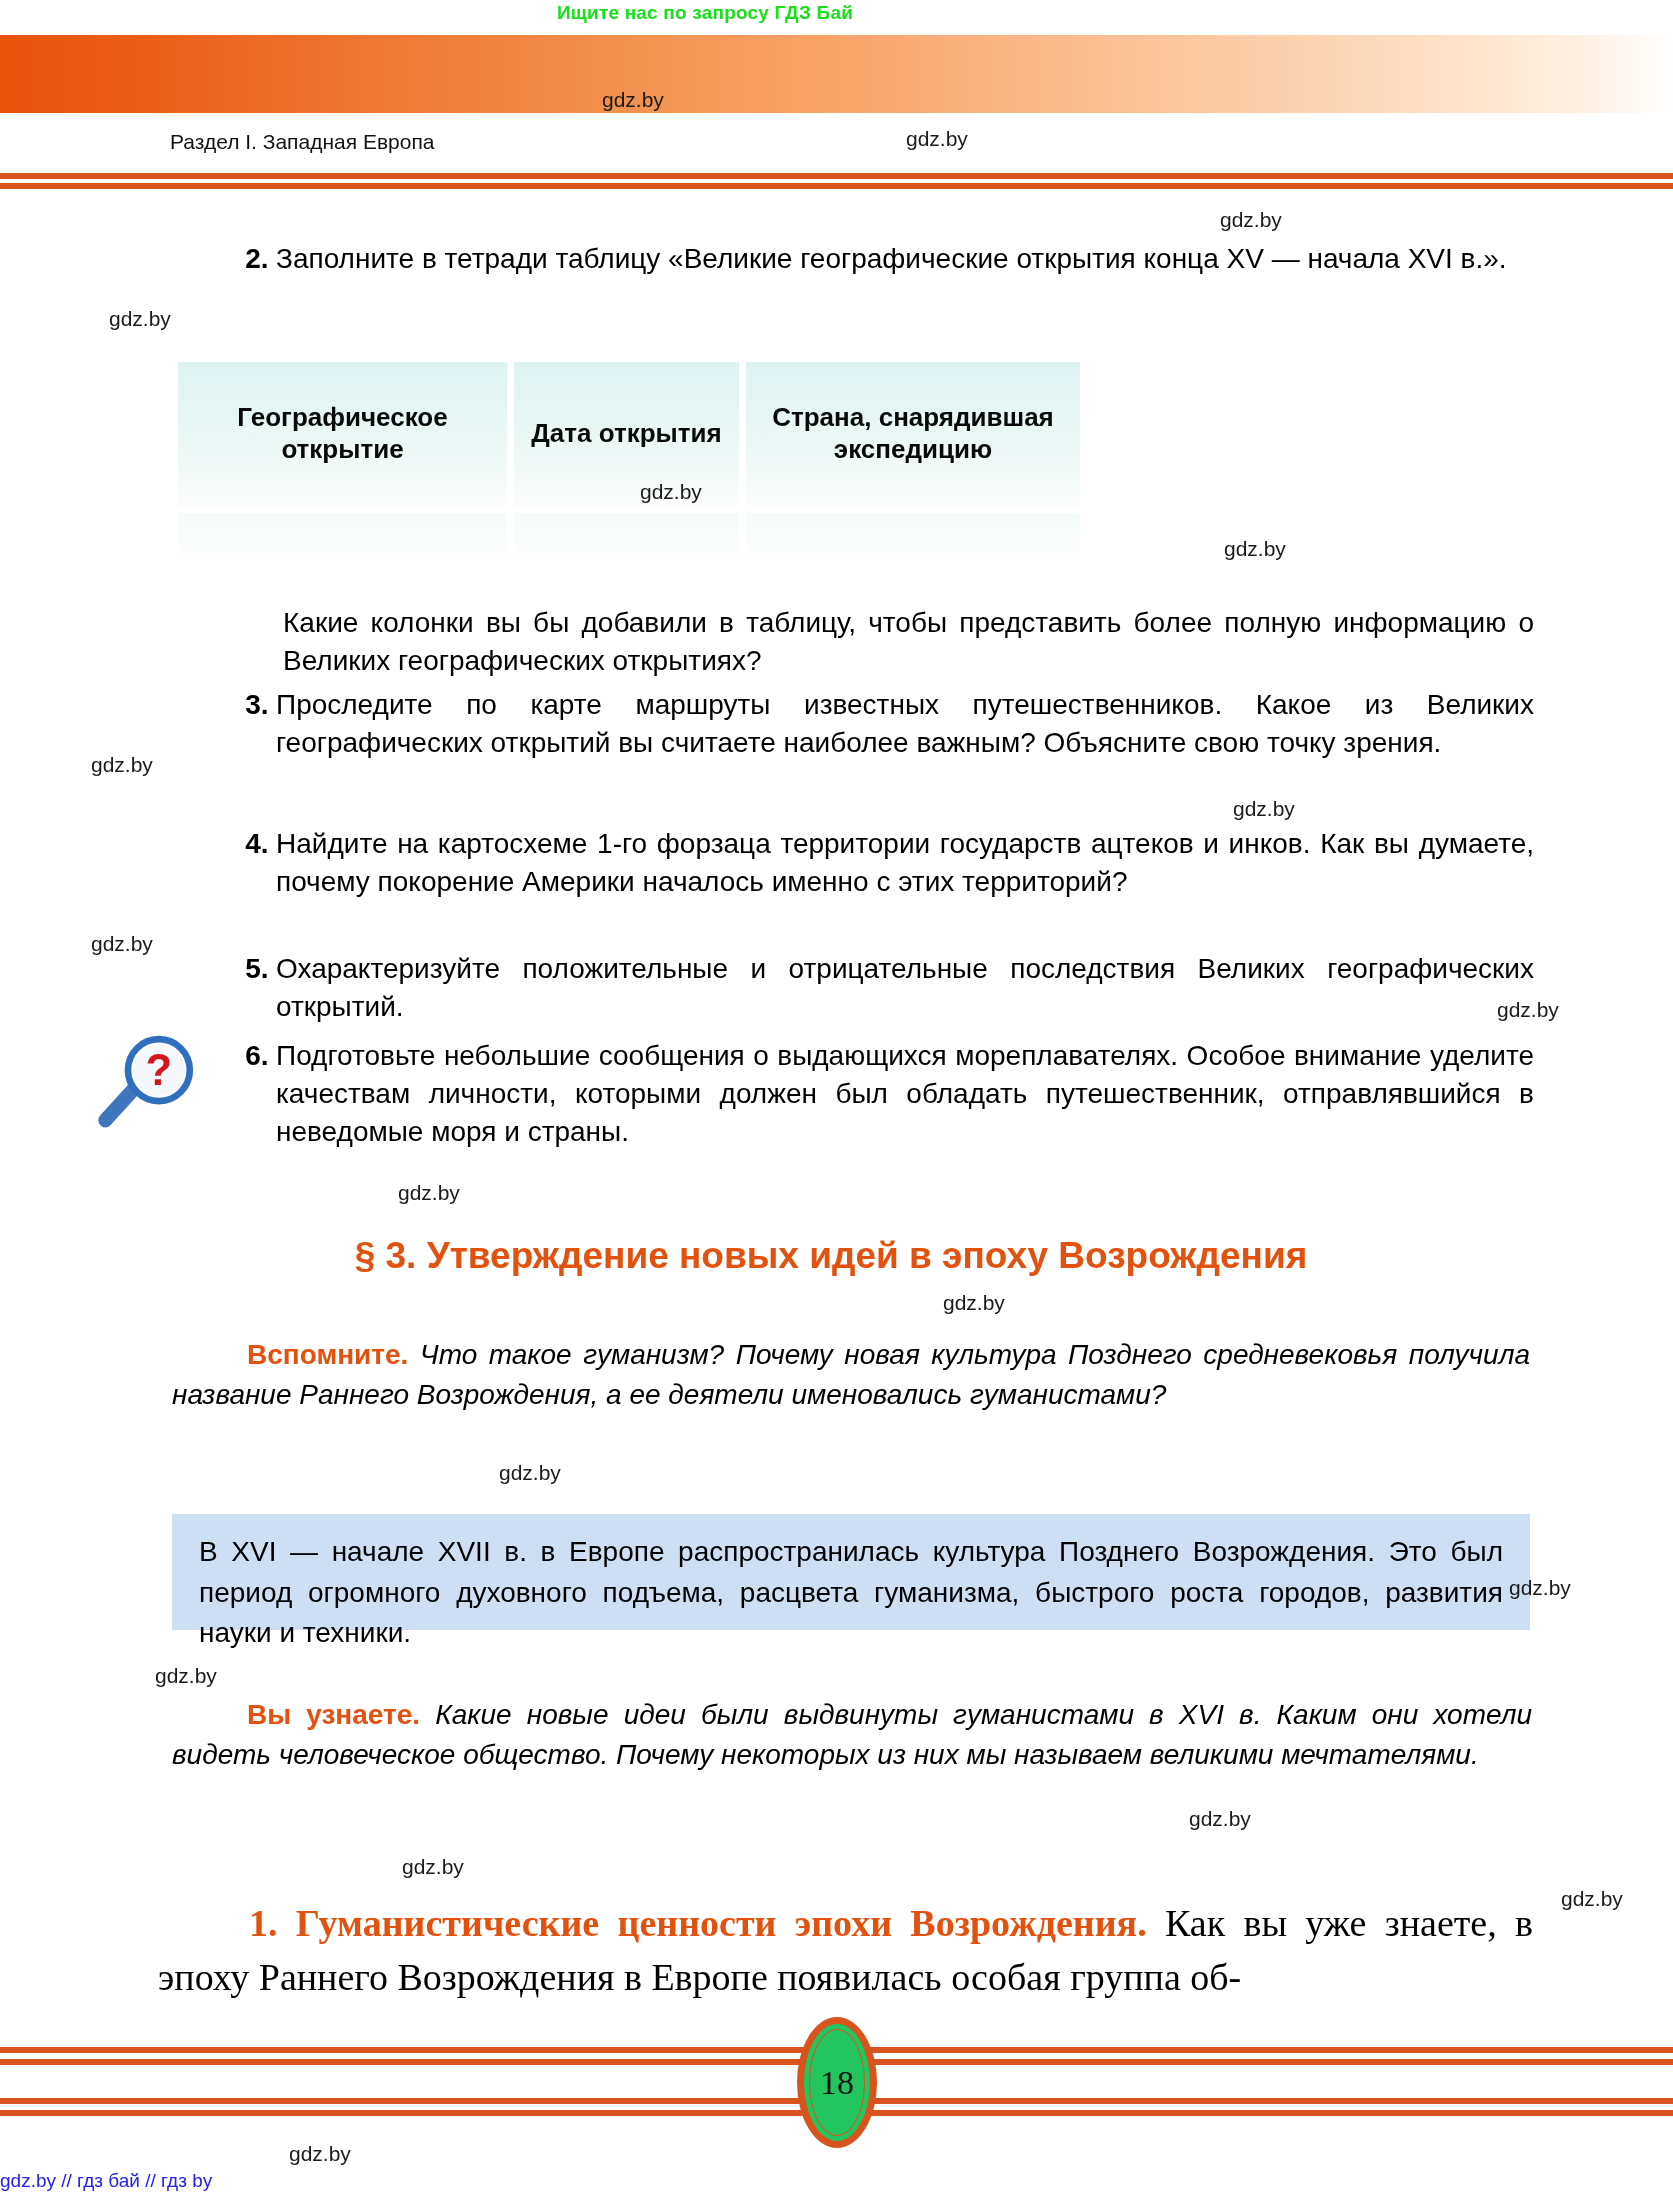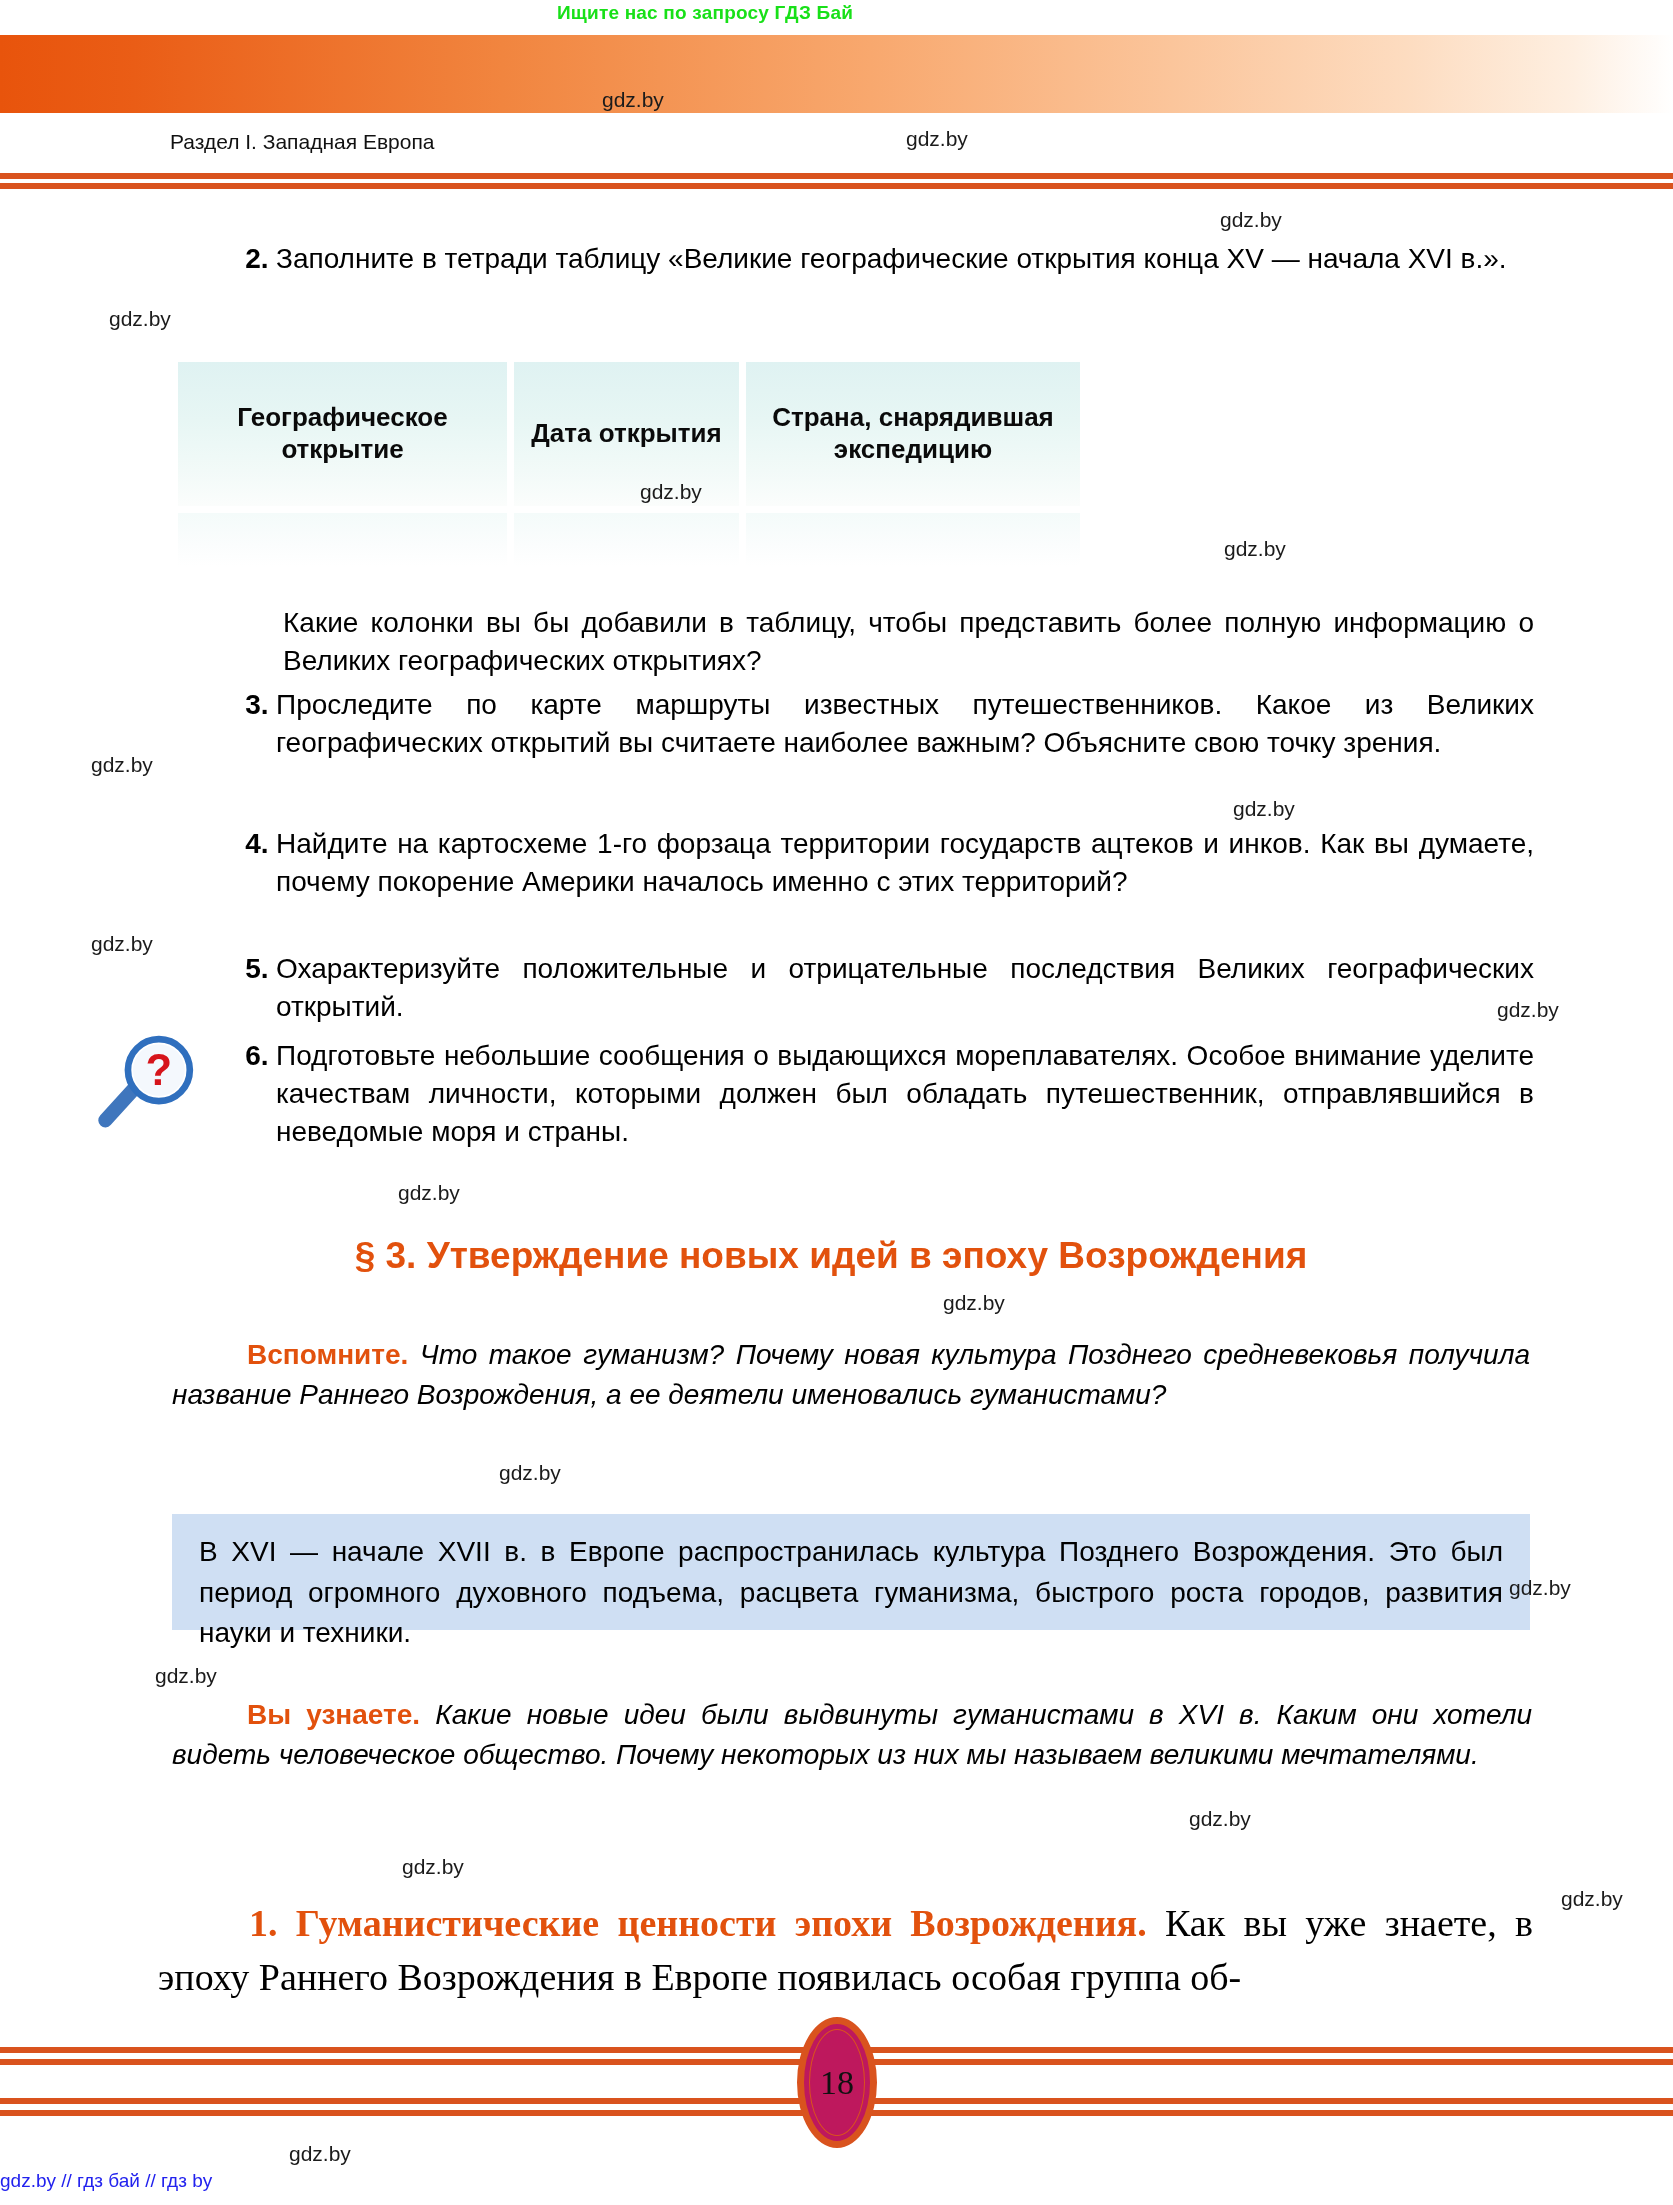--- a/index.html
+++ b/index.html
@@ -230,21 +230,21 @@
 
   
   .page-medallion {
     position: absolute;
     left: 50%;
     top: 2017px;
     transform: translateX(-50%);
     width: 80px;
     height: 131px;
     border-radius: 50%;
-    background: #be185d;
+    background: #22c55e;
     border: 7.5px solid #d9531e;
     box-sizing: border-box;
     display: flex;
     align-items: center;
     justify-content: center;
     z-index: 4;
   }
   .page-medallion .inner-ring {
     position: absolute;
     left: 5px; top: 5px; right: 5px; bottom: 5px;

